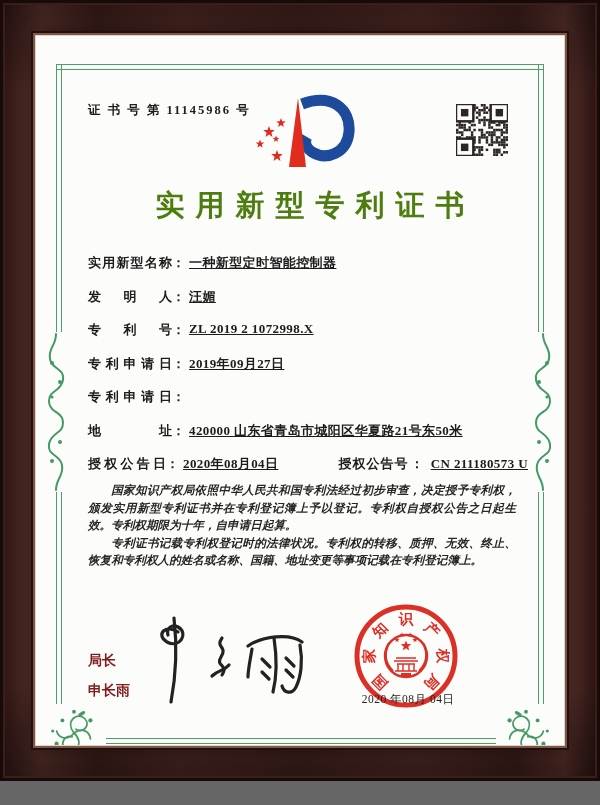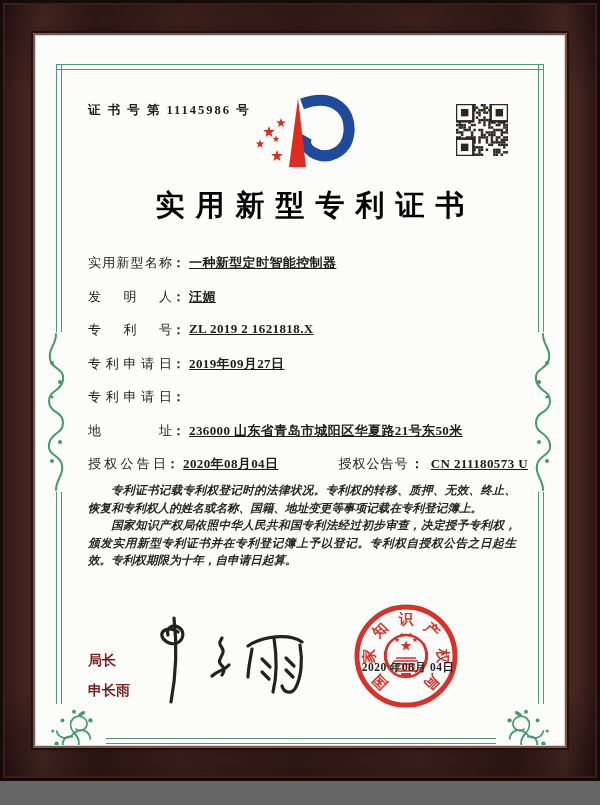--- a/index.html
+++ b/index.html
@@ -17,39 +17,39 @@
   .gline{position:absolute;box-sizing:border-box;}
   .gline.h{height:6px;border-top:1.6px solid #4d9c6b;border-bottom:1.6px solid #4d9c6b;}
   .gline.v{width:6px;border-left:1.6px solid #4d9c6b;border-right:1.6px solid #4d9c6b;}
   .orn{position:absolute;background:#fcfcfa;}
   
   .certno{position:absolute;left:52px;top:66px;font-size:12.5px;font-weight:600;
           letter-spacing:2px;color:#1d1d1d;}
   .logo{position:absolute;left:200px;top:56px;}
   .qr{position:absolute;left:420px;top:68px;}
   .title{position:absolute;left:0;right:0;top:150px;text-align:center;font-size:29px;
-         font-weight:700;letter-spacing:11px;text-indent:11px;color:#000000;padding-left:20px;}
+         font-weight:700;letter-spacing:11px;text-indent:11px;color:#4d7c0f;padding-left:20px;}
   
   .fields{position:absolute;left:52px;top:218px;width:440px;font-size:13px;color:#1c1c1c;}
   .frow{height:33.5px;display:flex;align-items:flex-start;white-space:nowrap;}
-  .flabel{display:inline-block;width:84px;font-weight:400;text-align:justify;text-align-last:justify;}
+  .flabel{display:inline-block;width:84px;font-weight:700;text-align:justify;text-align-last:justify;}
   .fcolon{font-weight:700;margin:0 4px 0 0;}
   .fvalue{font-weight:600;letter-spacing:.4px;text-decoration:underline;}
   .pair2{margin-left:60px;}
   .pair2 .flabel{width:auto;letter-spacing:1px;margin-right:2px;}
   
   .paras{position:absolute;left:52px;top:446px;width:428px;font-size:11.6px;line-height:17.5px;
          font-style:italic;font-weight:600;color:#262626;text-align:justify;}
   .paras p{margin:0;text-indent:2em;}
   
   .signer{position:absolute;left:52px;top:610px;font-size:14px;font-weight:600;color:#7f1d1d;line-height:30px;}
   .signature{position:absolute;left:108px;top:578px;}
   .seal{position:absolute;left:315px;top:565px;opacity:.95;}
-  .sealdate{position:absolute;left:312px;top:624px;width:120px;text-align:center;
-            font-size:11.5px;font-weight:700;color:#242424;letter-spacing:.5px;}
+  .sealdate{position:absolute;left:312px;top:656px;width:120px;text-align:center;
+            font-size:11.5px;font-weight:400;color:#242424;letter-spacing:.5px;}
   svg text.sealchar{font-family:"Liberation Serif","DejaVu Serif",serif;font-size:14.5px;font-weight:700;fill:#d9261c;}
 </style>
 </head>
 <body>
 
 <div class="stage">
   <div class="frame"></div>
 
   <div class="page">
 
@@ -301,50 +301,50 @@
         <span class="fvalue">一种新型定时智能控制器</span>
       </div>
       <div class="frow">
         <span class="flabel">发明人</span>
           <span class="fcolon">：</span>
         <span class="fvalue">汪媚</span>
       </div>
       <div class="frow">
         <span class="flabel">专利号</span>
           <span class="fcolon">：</span>
-        <span class="fvalue">ZL 2019 2 1621818.X</span>
+        <span class="fvalue">ZL 2019 2 1072998.X</span>
       </div>
       <div class="frow">
         <span class="flabel">专利申请日</span>
           <span class="fcolon">：</span>
         <span class="fvalue">2019年09月27日</span>
       </div>
       <div class="frow">
         <span class="flabel">专利申请日</span>
           <span class="fcolon">：</span>
       </div>
       <div class="frow">
         <span class="flabel">地址</span>
           <span class="fcolon">：</span>
-        <span class="fvalue">236000 山东省青岛市城阳区华夏路21号东50米</span>
+        <span class="fvalue">420000 山东省青岛市城阳区华夏路21号东50米</span>
       </div>
       <div class="frow">
         <span class="flabel">授权公告日</span>
           <span class="fcolon">：</span>
         <span class="fvalue">2020年08月04日</span>
         <span class="pair2">
           <span class="flabel">授权公告号</span><span class="fcolon">：</span>
           <span class="fvalue">CN 211180573 U</span>
         </span>
       </div>
     </div>
 
     <div class="paras">
+      <p>国家知识产权局依照中华人民共和国专利法经过初步审查，决定授予专利权，颁发实用新型专利证书并在专利登记簿上予以登记。专利权自授权公告之日起生效。专利权期限为十年，自申请日起算。</p>
       <p>专利证书记载专利权登记时的法律状况。专利权的转移、质押、无效、终止、恢复和专利权人的姓名或名称、国籍、地址变更等事项记载在专利登记簿上。</p>
-      <p>国家知识产权局依照中华人民共和国专利法经过初步审查，决定授予专利权，颁发实用新型专利证书并在专利登记簿上予以登记。专利权自授权公告之日起生效。专利权期限为十年，自申请日起算。</p>
     </div>
 
     <div class="signer">
       <div>局长</div>
       <div>申长雨</div>
     </div>
 
     <svg class="signature" width="200" height="92" viewBox="0 0 200 92">
       <g stroke="#222" stroke-width="3.2" fill="none" stroke-linecap="round" stroke-linejoin="round">
         <path d="M34,18 C22,9 11,21 23,28 C36,35 45,19 34,13 C28,10 22,14 24,21"></path>

